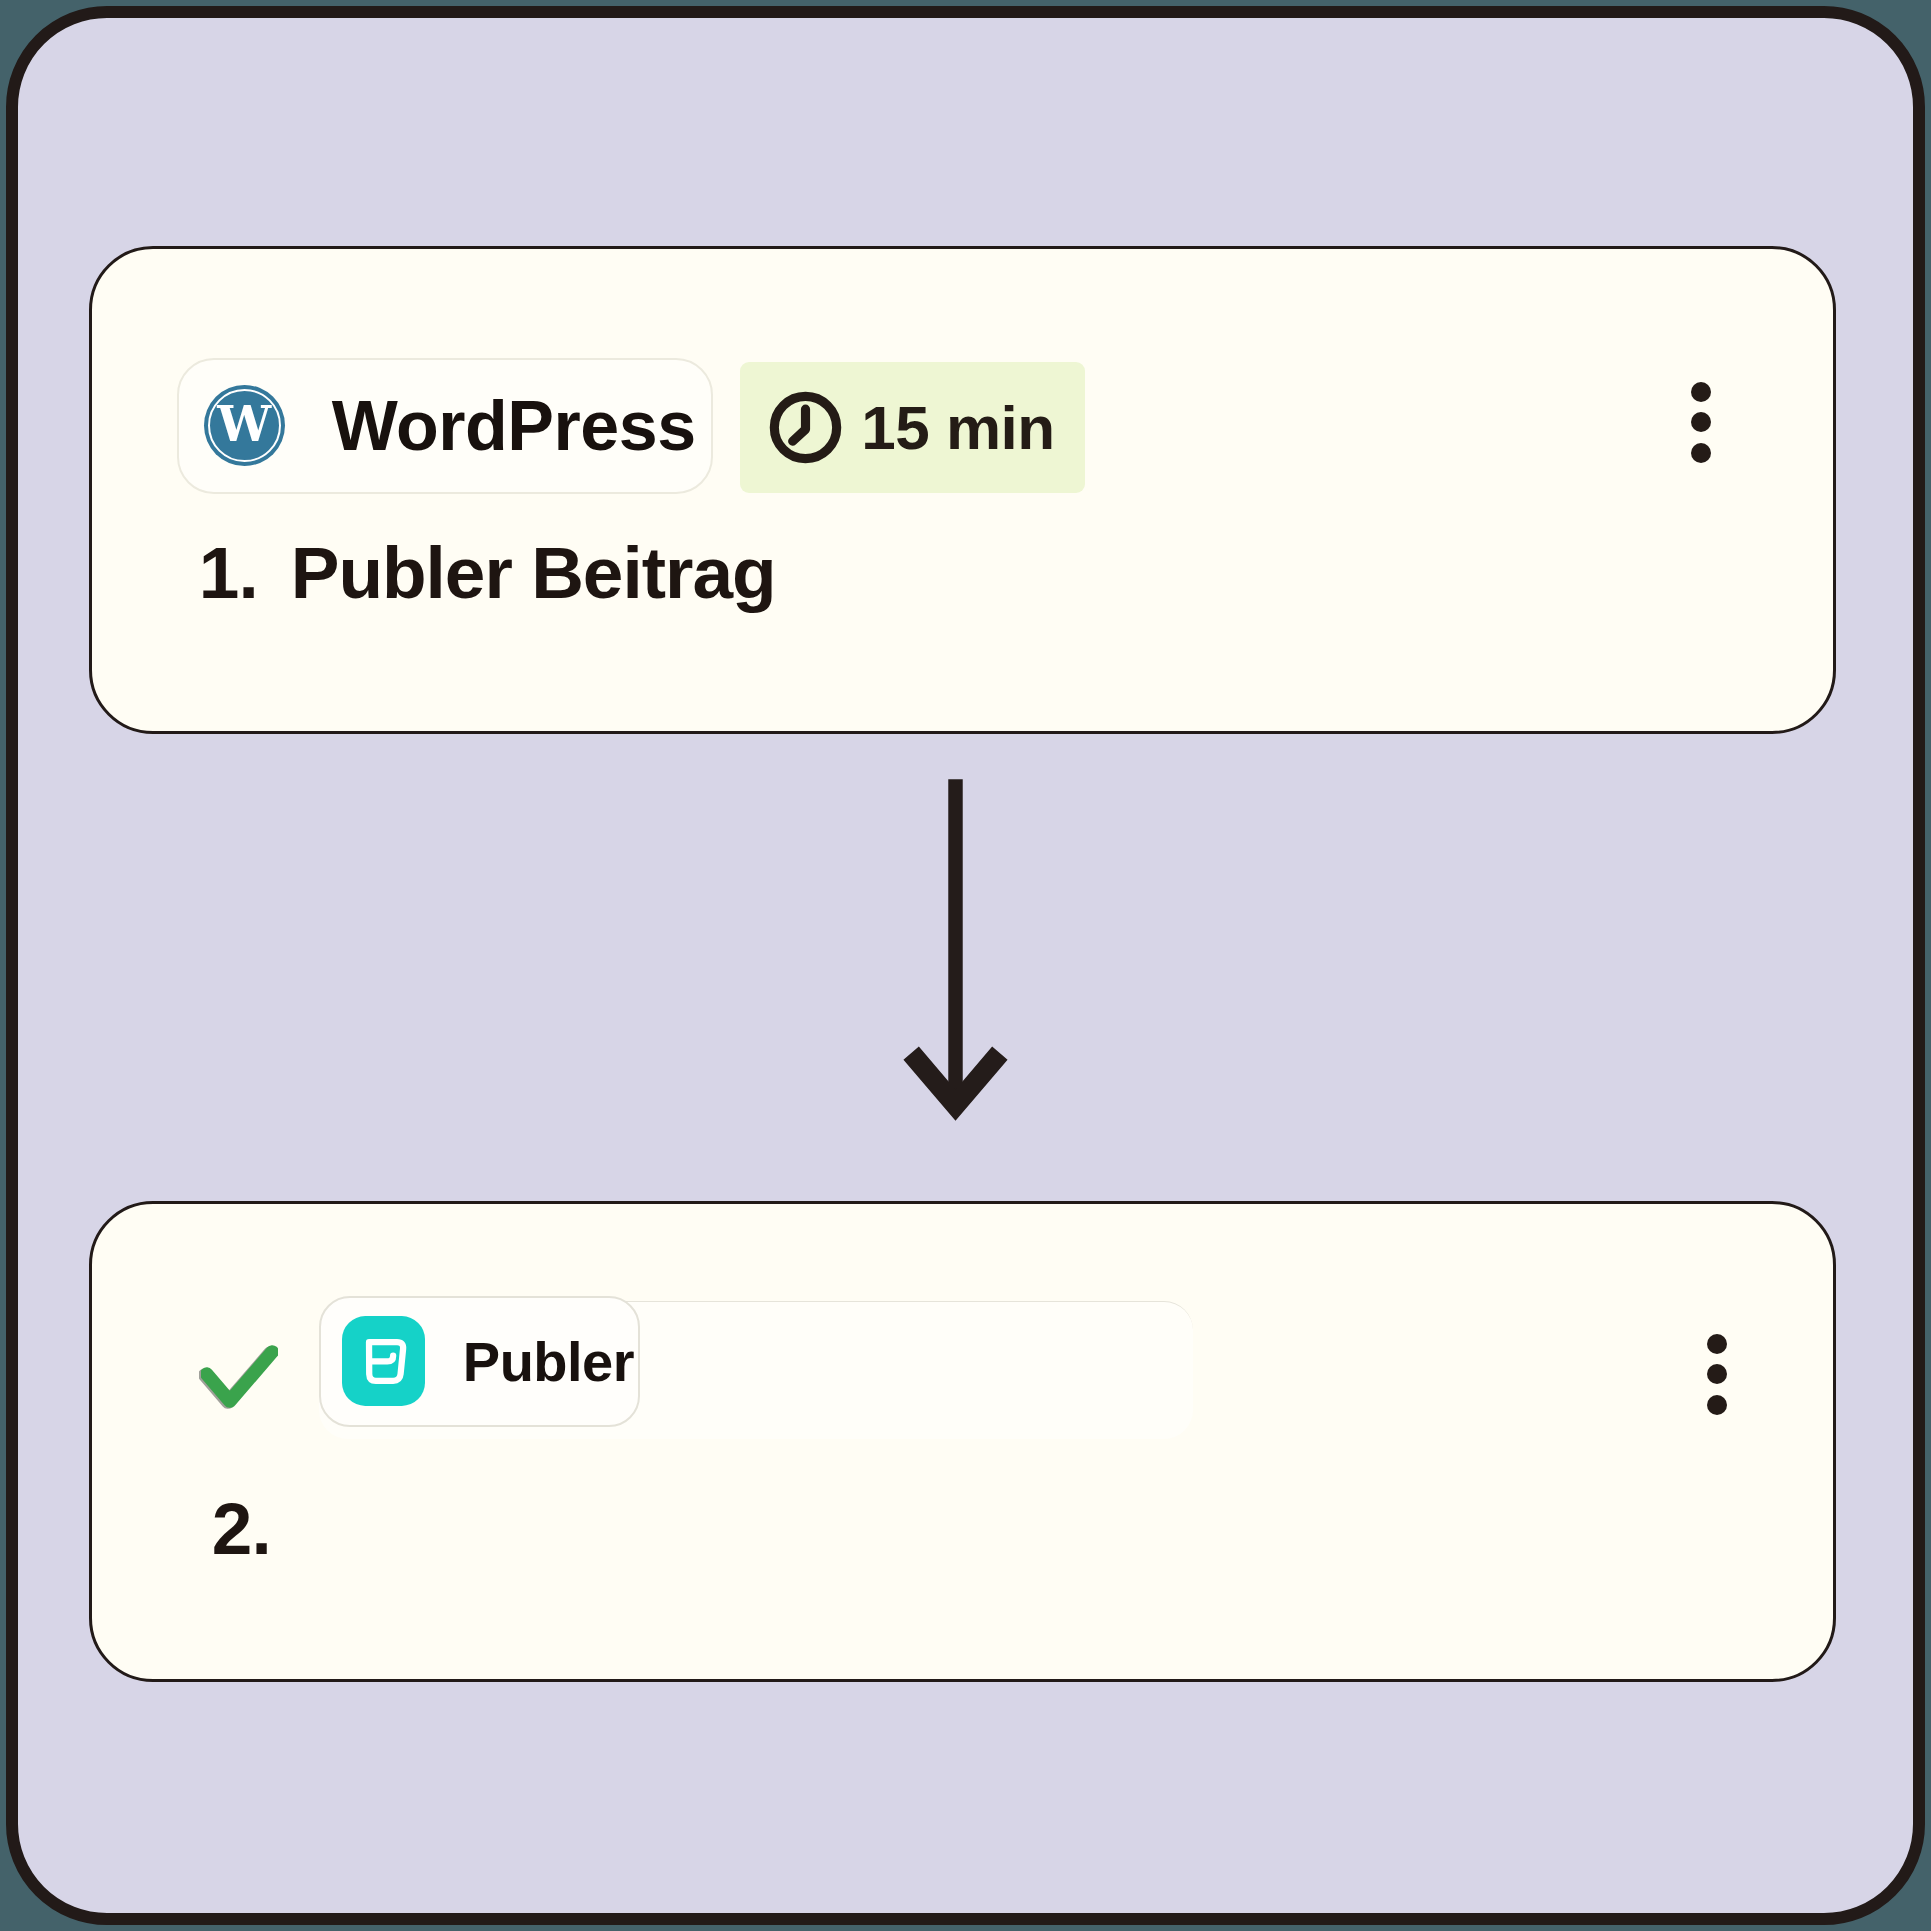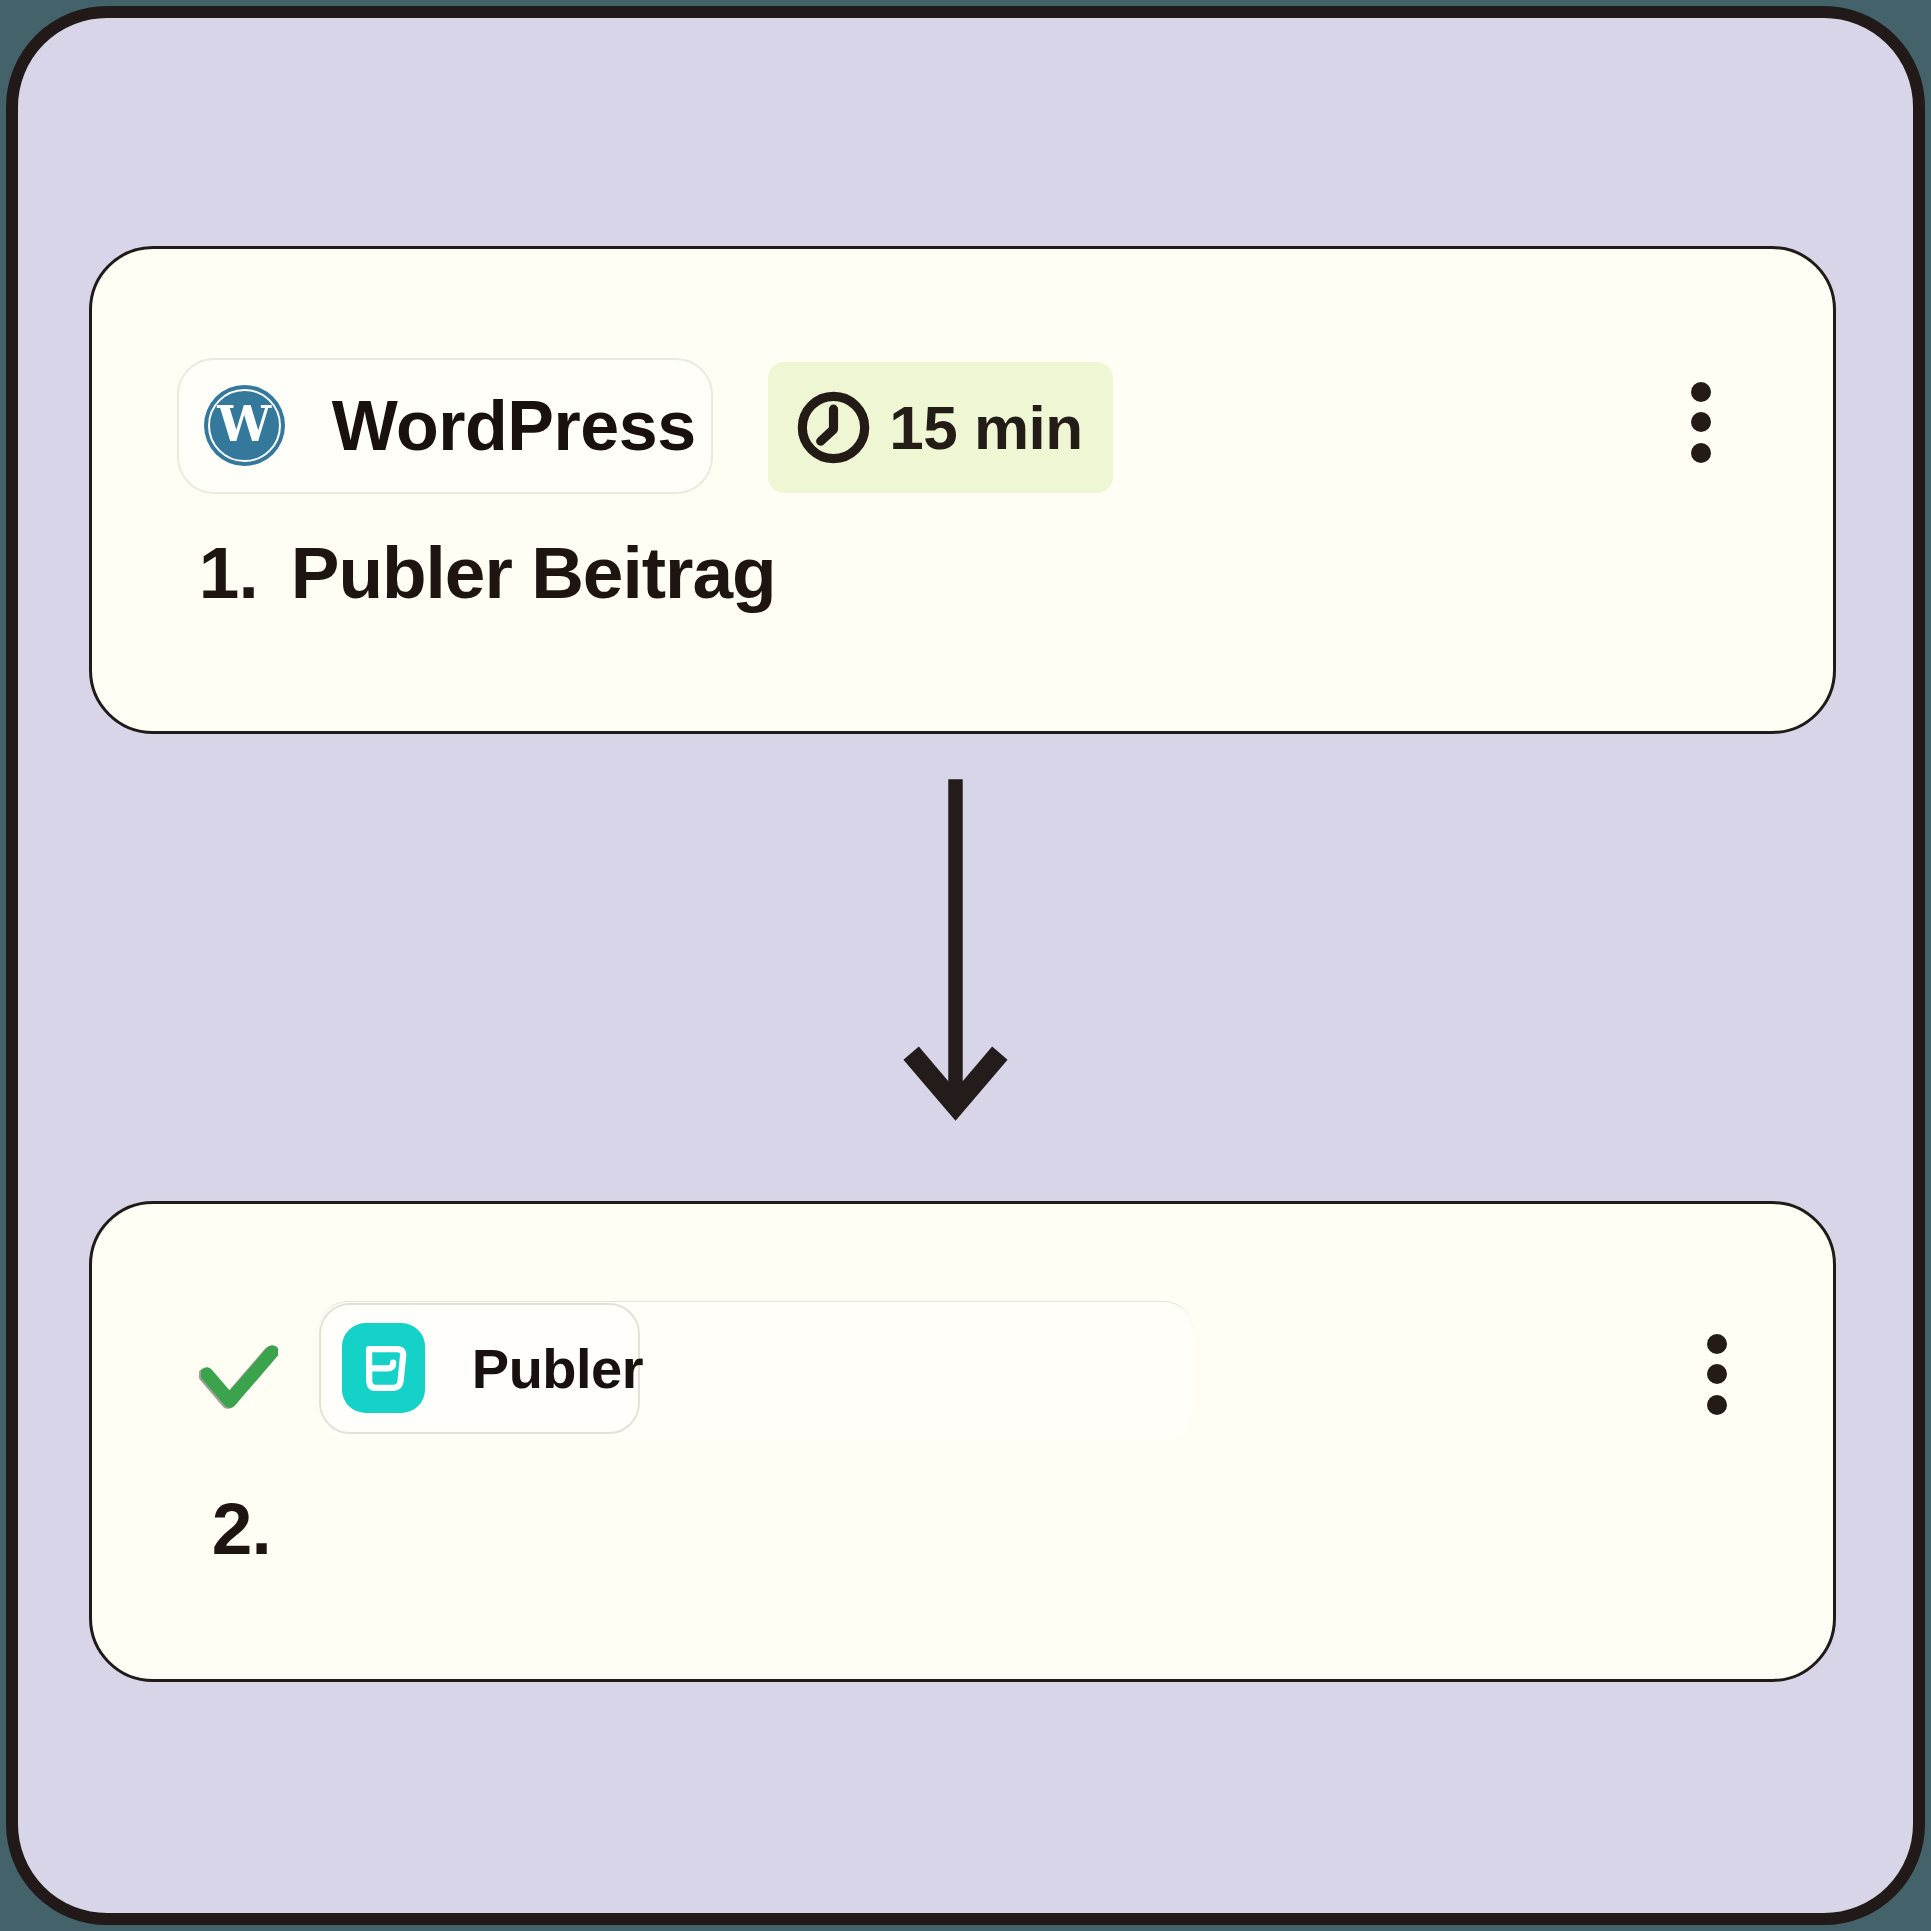--- a/index.html
+++ b/index.html
@@ -37,23 +37,23 @@
     background: #fffef9;
     border: 2.9px solid #eceade;
     border-radius: 37px;
   }
   .app-badge.wp {
     left: 85px; top: 109px;
     width: 536px; height: 136px;
     padding-left: 25px; gap: 23px;
   }
   .app-badge.publer {
-    left: 227px; top: 99px;
+    left: 227px; top: 92px;
     width: 321px; height: 131px;
-    padding-left: 21px; gap: 23px;
+    padding-left: 21px; gap: 14px;
     border-radius: 31px;
     border-color: #e4e2d8;
     background: #fffefb;
     z-index: 2;
   }
   .app-label {
     font-weight: 700;
     color: #18110e;
     letter-spacing: -0.5px;
     white-space: nowrap;
@@ -92,22 +92,21 @@
 
   .time-badge {
     position: absolute;
     left: 648px; top: 113px;
     width: 345px; height: 131px;
     box-sizing: border-box;
     display: flex; align-items: center;
     gap: 17.4px;
     padding-left: 27px;
     background: #eef6d3;
-    border-radius: 16px;
-    margin-left: 28px;
+    border-radius: 9px;
   }
   .time-badge .label {
     font-weight: 700;
     font-size: 62px;
     color: #241c16;
     letter-spacing: -0.5px;
     white-space: nowrap;
   }
 
   .kebab {

